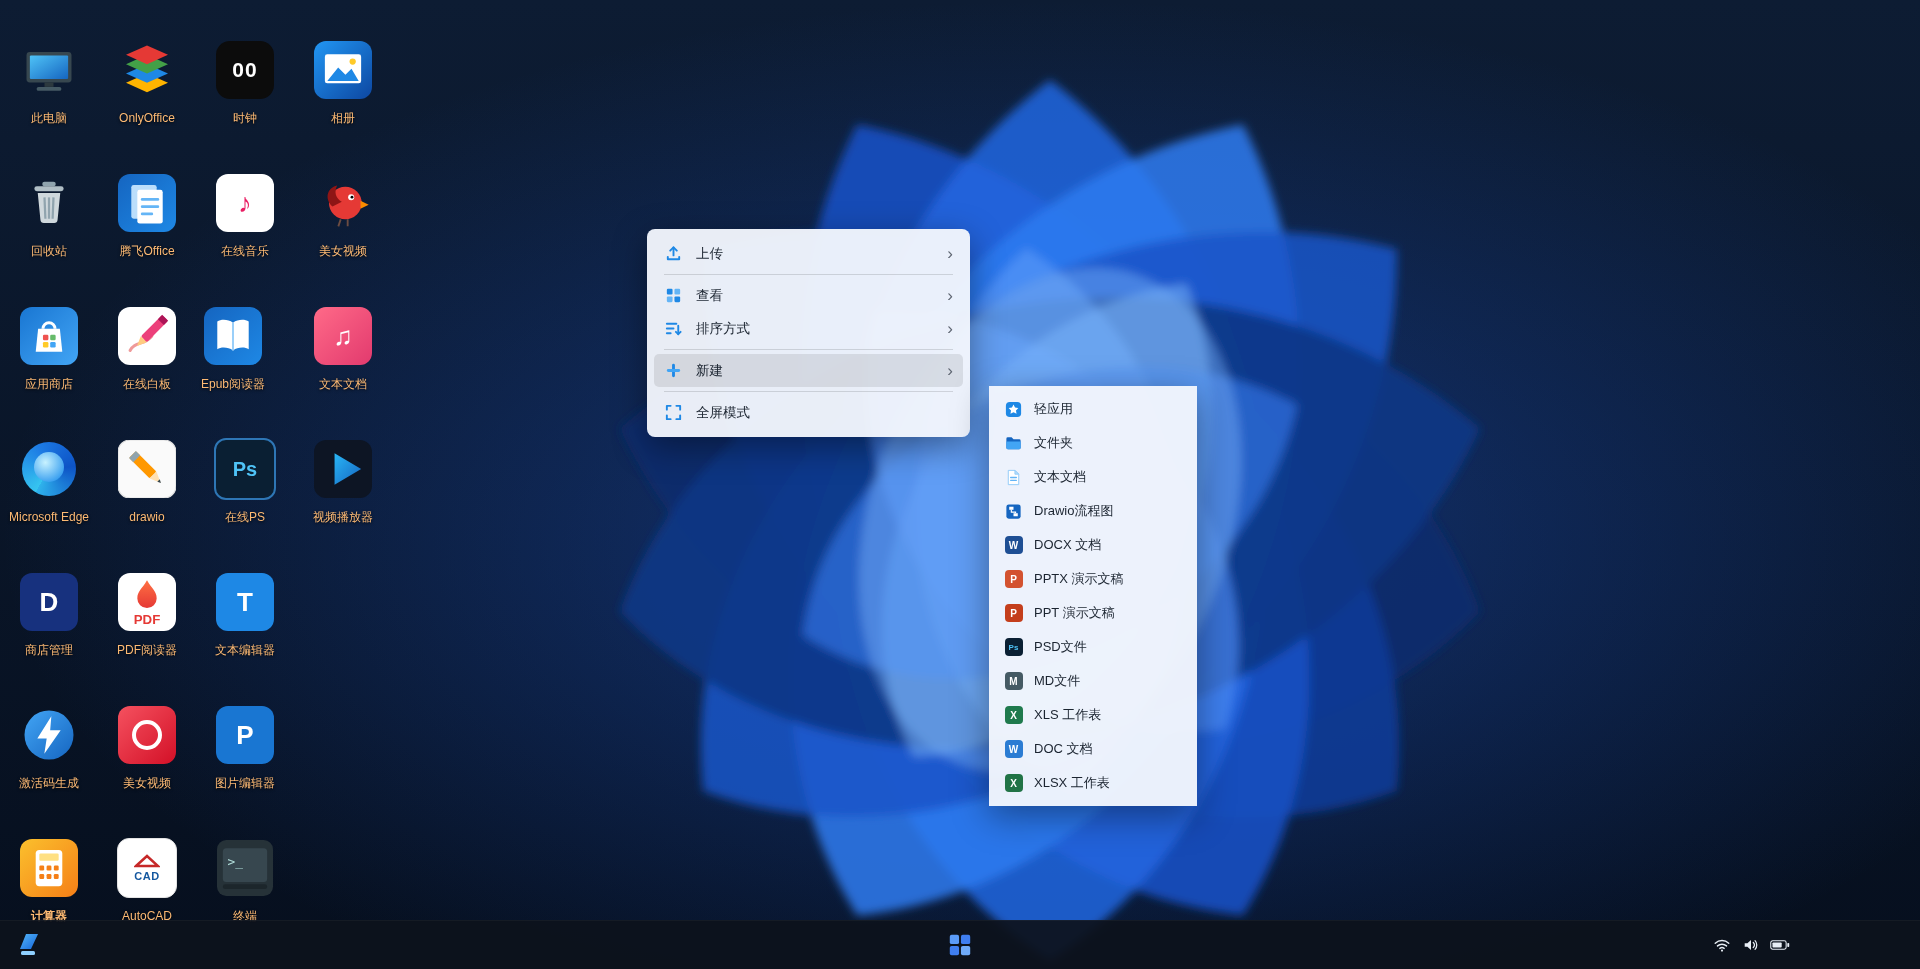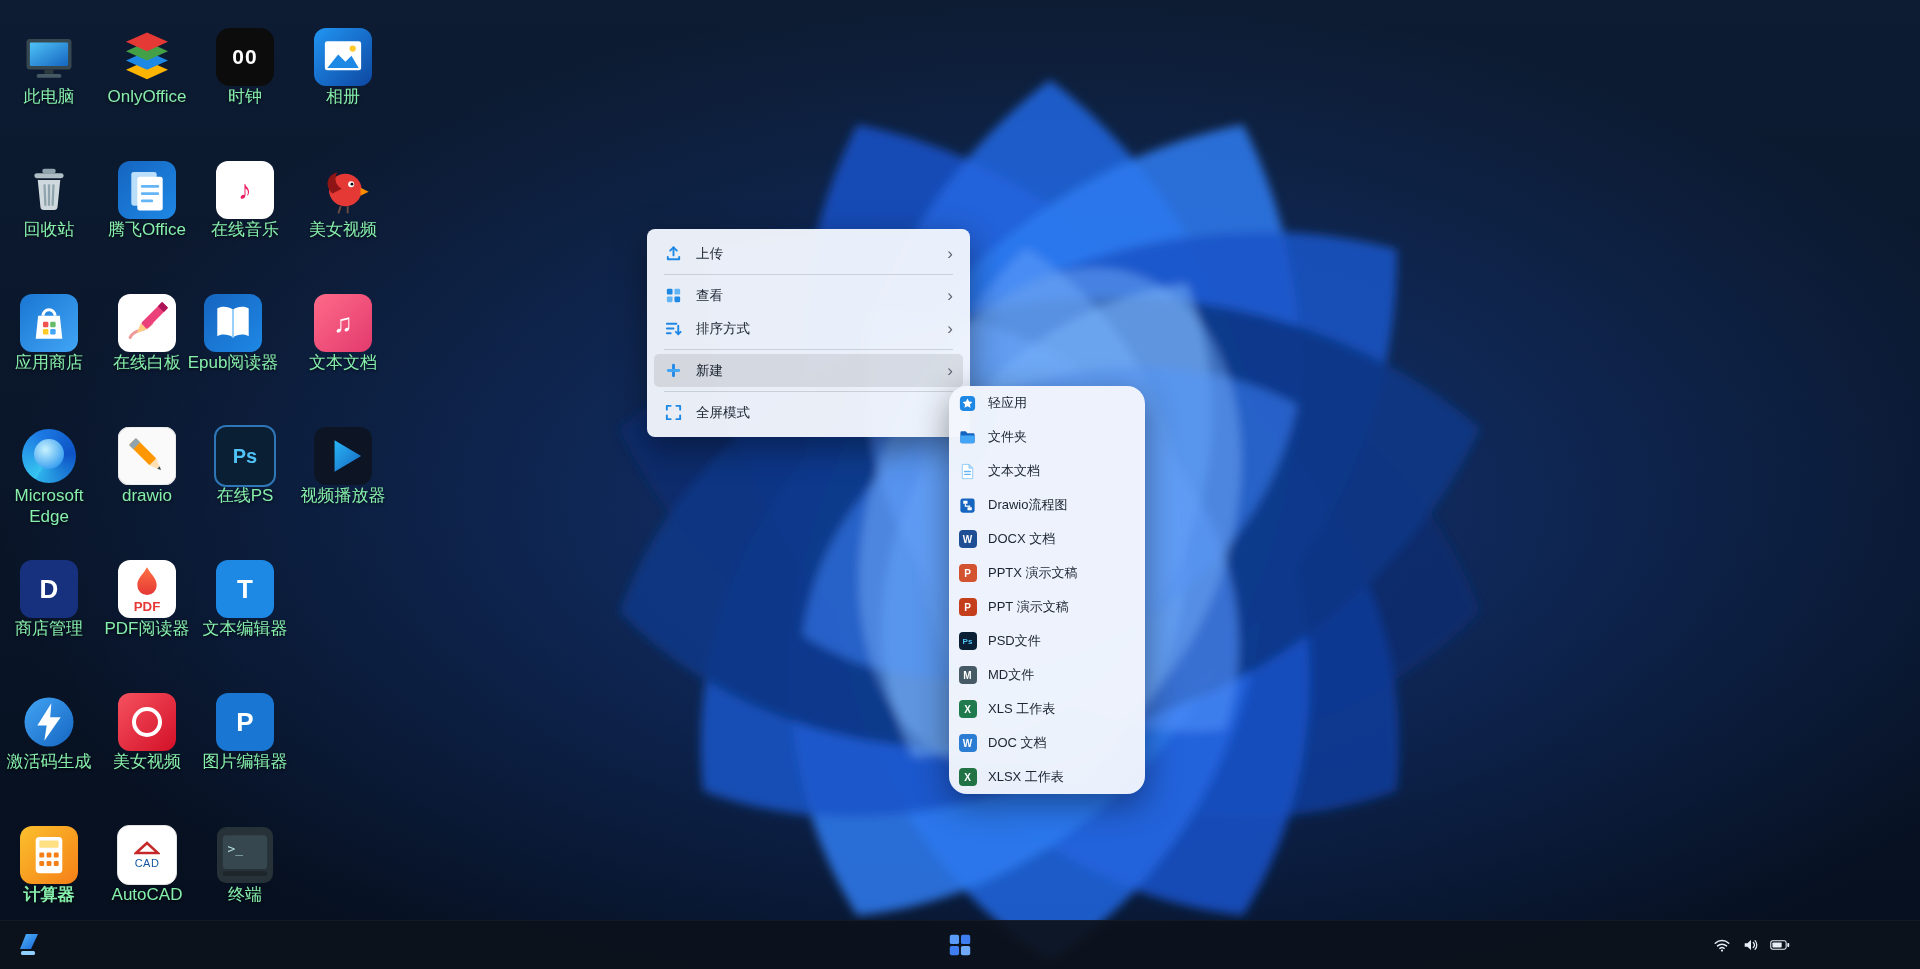--- a/index.html
+++ b/index.html
@@ -6,37 +6,37 @@
   body{
     width:1920px;height:969px;overflow:hidden;position:relative;
     font-family:"Liberation Sans","DejaVu Sans",sans-serif;
     background:#071120;
   }
   .wallpaper{position:absolute;inset:0;width:1920px;height:969px;display:block;}
 
   
   .desktop-area{position:absolute;left:0;top:18px;width:420px;height:900px;}
   .desk-cell{position:absolute;width:98px;height:133px;display:flex;flex-direction:column;align-items:center;cursor:pointer;border-radius:6px;}
-  .tile{width:58px;height:58px;margin-top:10px;border-radius:12px;display:flex;align-items:center;justify-content:center;flex-shrink:0;}
-  .desk-label{margin-top:0;font-size:17px;color:#86efac;text-align:center;text-shadow:0 1px 3px rgba(0,0,0,.85);line-height:1.25;max-width:92px;word-break:break-word;}
+  .tile{width:58px;height:58px;margin-top:23px;border-radius:12px;display:flex;align-items:center;justify-content:center;flex-shrink:0;}
+  .desk-label{margin-top:12px;font-size:12px;color:#fdba74;text-align:center;text-shadow:0 1px 3px rgba(0,0,0,.85);line-height:1.25;max-width:92px;word-break:break-word;}
   .edge-ball{width:54px;height:54px;border-radius:50%;background:conic-gradient(from 210deg,#36c5f0,#1d7be4 35%,#0d53c6 65%,#2fb3ec 100%);position:relative;overflow:hidden;}
   .edge-in{position:absolute;left:12px;top:10px;width:30px;height:30px;border-radius:50%;background:radial-gradient(circle at 38% 35%,#c8f2ff,#3aa0f0 75%);}
 
   
   .ctx{position:absolute;left:647px;top:229px;width:309px;background:rgba(242,246,252,0.96);
        border-radius:8px;box-shadow:0 10px 34px rgba(0,0,0,.4);padding:8px 7px;z-index:30;}
   .ctx-item{height:33px;display:flex;align-items:center;gap:13px;padding:0 10px;border-radius:5px;font-size:13.5px;color:#1b2430;cursor:pointer;}
   .ctx-item.hl{background:rgba(0,0,0,0.09);}
   .ctx-ic{width:19px;height:19px;display:flex;align-items:center;justify-content:center;}
   .chev{margin-left:auto;color:#5f6672;font-size:17px;line-height:1;}
   .ctx-sep{height:1px;background:rgba(0,0,0,0.13);margin:4px 10px;}
 
   
-  .sub{position:absolute;left:949px;top:386px;width:196px;background:rgba(242,246,252,0.96);
-       border-radius:18px;box-shadow:0 10px 34px rgba(0,0,0,.4);z-index:31;}
+  .sub{position:absolute;left:989px;top:386px;width:196px;background:rgba(242,246,252,0.96);
+       border-radius:0;box-shadow:0 10px 34px rgba(0,0,0,.4);padding:6px;z-index:31;}
   .sub-item{height:34px;display:flex;align-items:center;gap:11px;padding:0 9px;border-radius:5px;font-size:13px;color:#1b2430;cursor:pointer;}
   .sub-ic{width:19px;height:19px;display:flex;align-items:center;justify-content:center;}
   .ft{display:inline-flex;width:18px;height:18px;border-radius:4px;align-items:center;justify-content:center;font-size:10px;font-weight:700;}
 
   
   .taskbar{position:absolute;left:0;right:0;bottom:0;height:48px;background:rgba(13,18,28,0.93);z-index:40;border-top:1px solid rgba(255,255,255,0.04);}
   .tb-start{position:absolute;left:14px;top:9px;width:32px;height:30px;display:flex;align-items:center;justify-content:center;cursor:pointer;border-radius:5px;}
   .tb-center{position:absolute;left:50%;top:9px;transform:translateX(-50%);width:34px;height:30px;display:flex;align-items:center;justify-content:center;cursor:pointer;border-radius:5px;}
   .tb-tray{position:absolute;right:130px;top:0;height:48px;display:flex;align-items:center;gap:9px;}
   .tray-ic{width:20px;height:20px;display:flex;align-items:center;justify-content:center;cursor:pointer;}
@@ -267,21 +267,21 @@
         </div>
       </div>
       <div class="desk-label">美女视频</div>
     </div>
     <div class="desk-cell" style="left: 98px; top: 798px;">
       <div class="tile" style="background:transparent">
         <div class="tile" style="background:#fff;border:1px solid #e3e3e3;margin:0;flex-direction:column;gap:2px">
           <svg width="26" height="14" viewBox="0 0 26 14">
             <path d="M2 12 L13 2 L24 12 Z" fill="none" stroke="#c62828" stroke-width="2.5"></path>
           </svg>
-          <span style="font-size:11px;font-weight:400;color:#14579f;letter-spacing:.5px">CAD</span>
+          <span style="font-size:11px;font-weight:700;color:#14579f;letter-spacing:.5px">CAD</span>
         </div>
       </div>
       <div class="desk-label">AutoCAD</div>
     </div>
     <div class="desk-cell" style="left: 196px; top: 0px;">
       <div class="tile" style="background:transparent">
         <div class="tile" style="background:#0c0c0c;border-radius:14px;margin:0">
           <span style="color:#fff;font-size:21px;font-weight:700;letter-spacing:1px">00</span>
         </div>
       </div>

